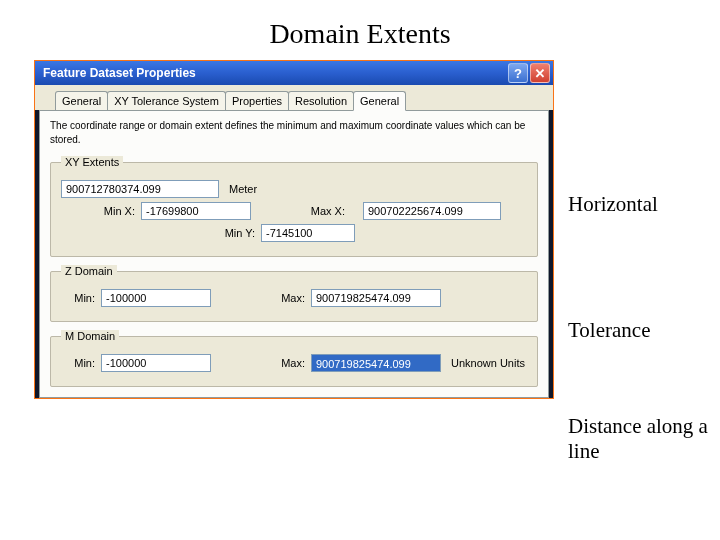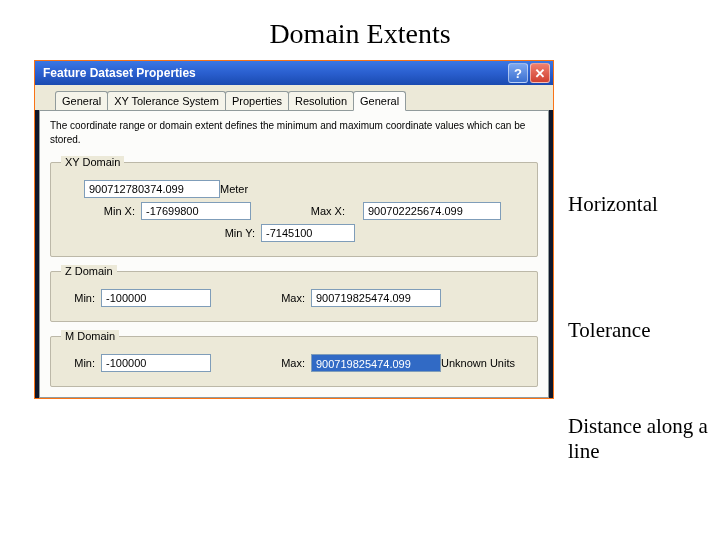--- a/index.html
+++ b/index.html
@@ -109,21 +109,21 @@
   .fld {
     background: #fff;
     border: 1px solid #7f9db9;
     padding: 2px 4px;
     height: 18px;
     line-height: 14px;
     font-size: 11px;
     font-family: Tahoma, Arial, sans-serif;
   }
   .fld.sel { background: #316ac5; color: #fff; }
-  .unit { }
+  .unit { padding-left: 10px; }
   .annot {
     position: absolute;
     font-family: "Times New Roman", serif;
     font-size: 21px;
     left: 568px;
     width: 140px;
   }
 </style>
 </head>
 <body>
@@ -149,24 +149,24 @@
       <div class="tab">Properties</div>
       <div class="tab">Resolution</div>
       <div class="tab active">General</div>
     </div>
 
     <div class="tab-area">
 
       <div class="desc">The coordinate range or domain extent defines the minimum and maximum coordinate values which can be stored.</div>
 
       <fieldset>
-        <legend>XY Domain</legend>
-
-        <div class="row">
-          <input class="fld" style="width: 136px; margin-left: 23px;" value="900712780374.099">
+        <legend>XY Extents</legend>
+
+        <div class="row">
+          <input class="fld" style="width: 158px;" value="900712780374.099">
           <div class="unit">Meter</div>
         </div>
 
         <div class="row">
           <div class="lbl" style="width:80px">Min X:</div>
           <input class="fld" style="width: 110px;" value="-17699800">
           <div class="lbl" style="width:80px;margin-left:20px">Max X:</div>
           <input class="fld" style="width: 138px; margin-left: 12px;" value="900702225674.099">
         </div>
 

